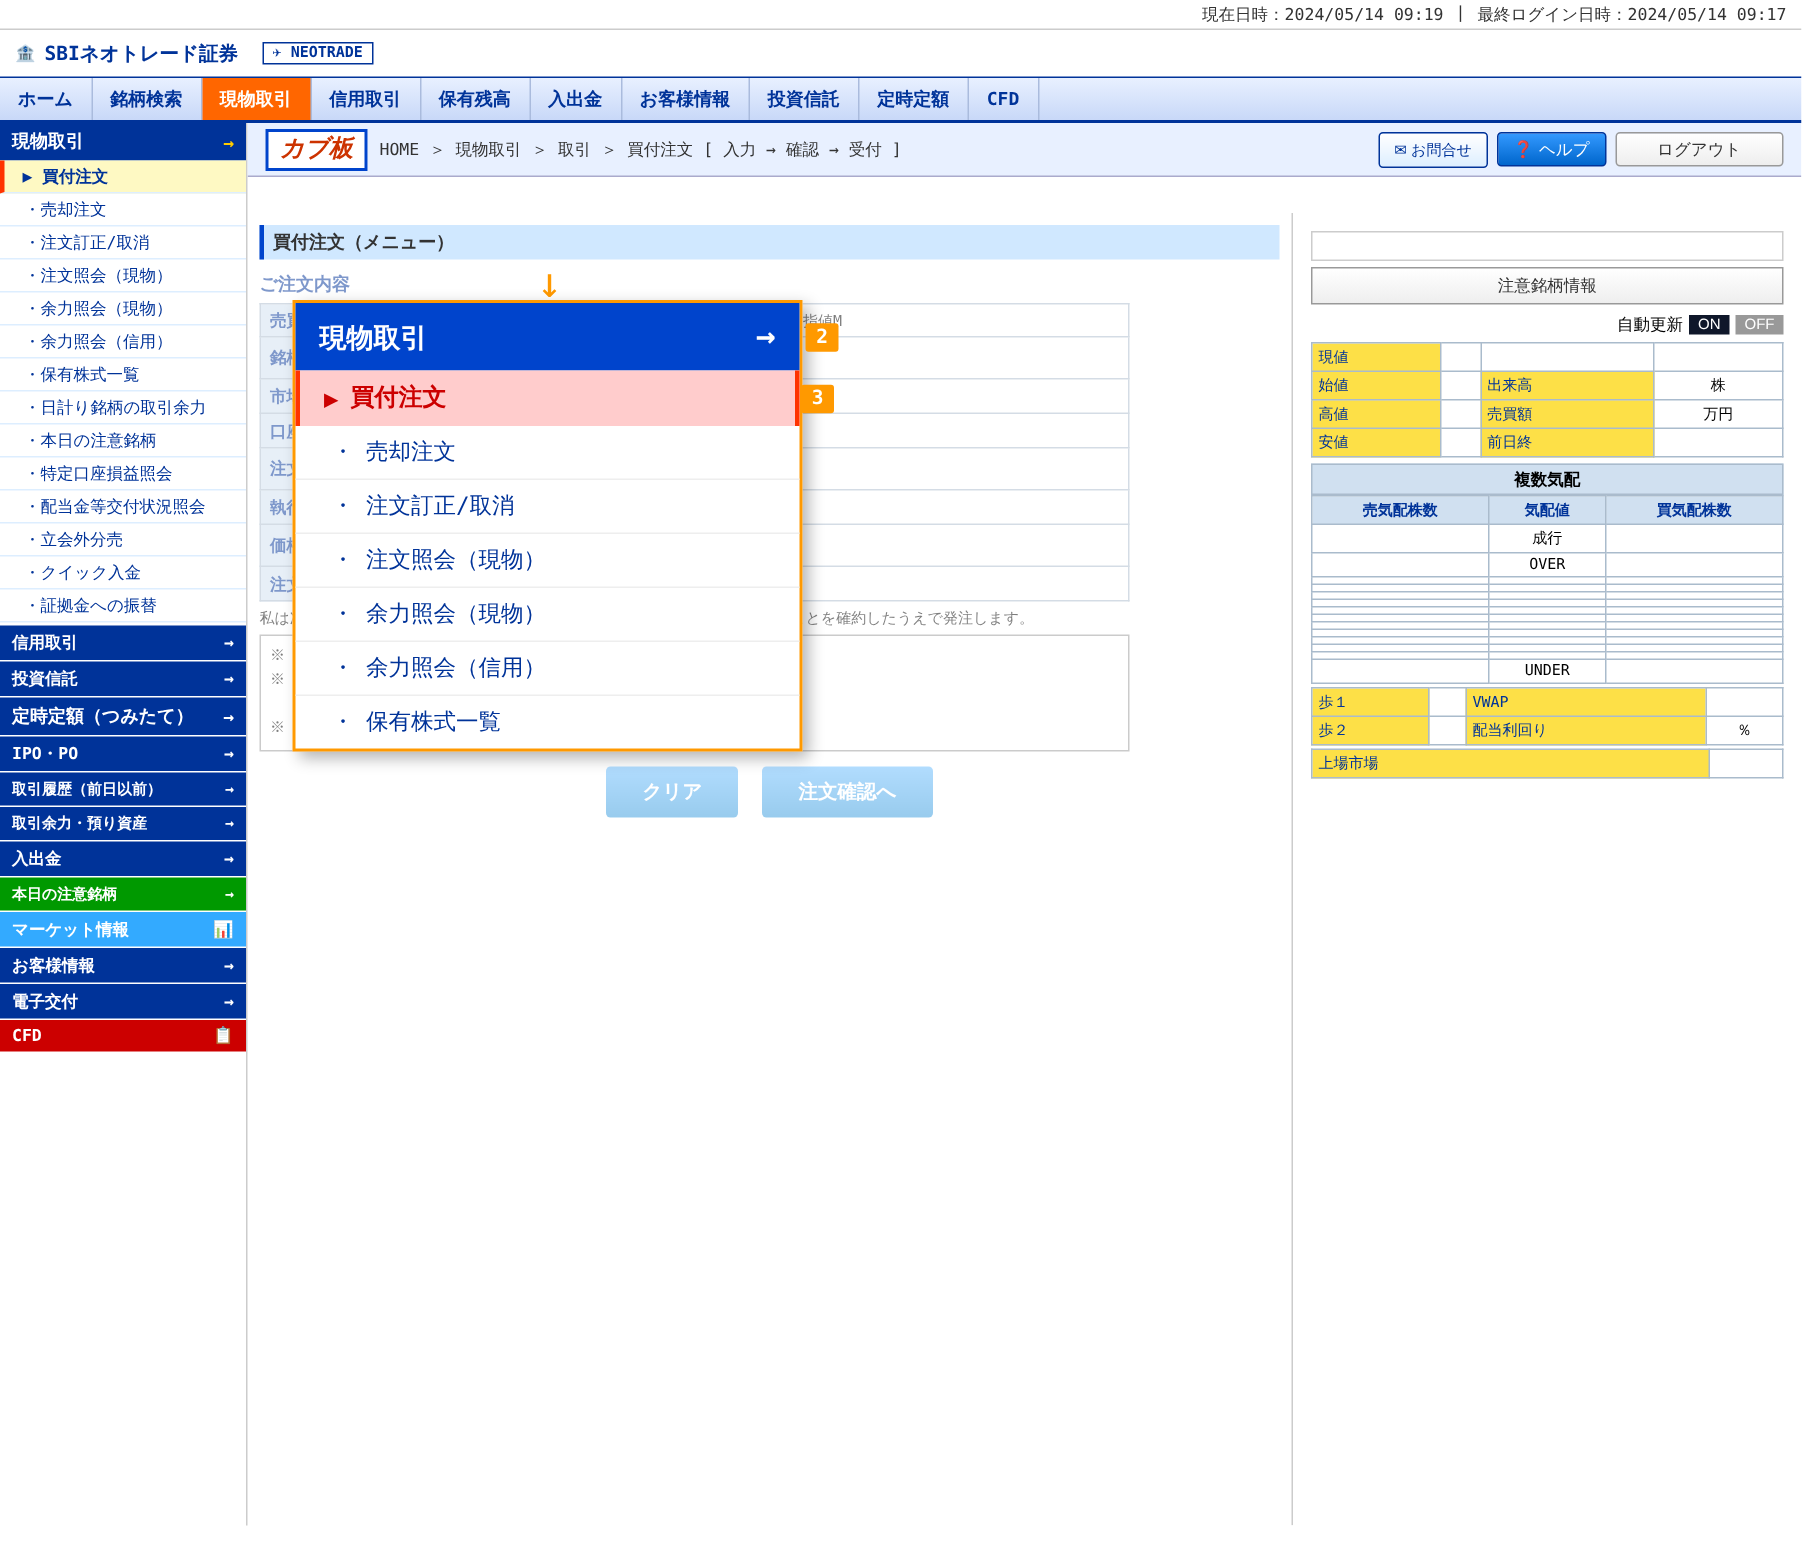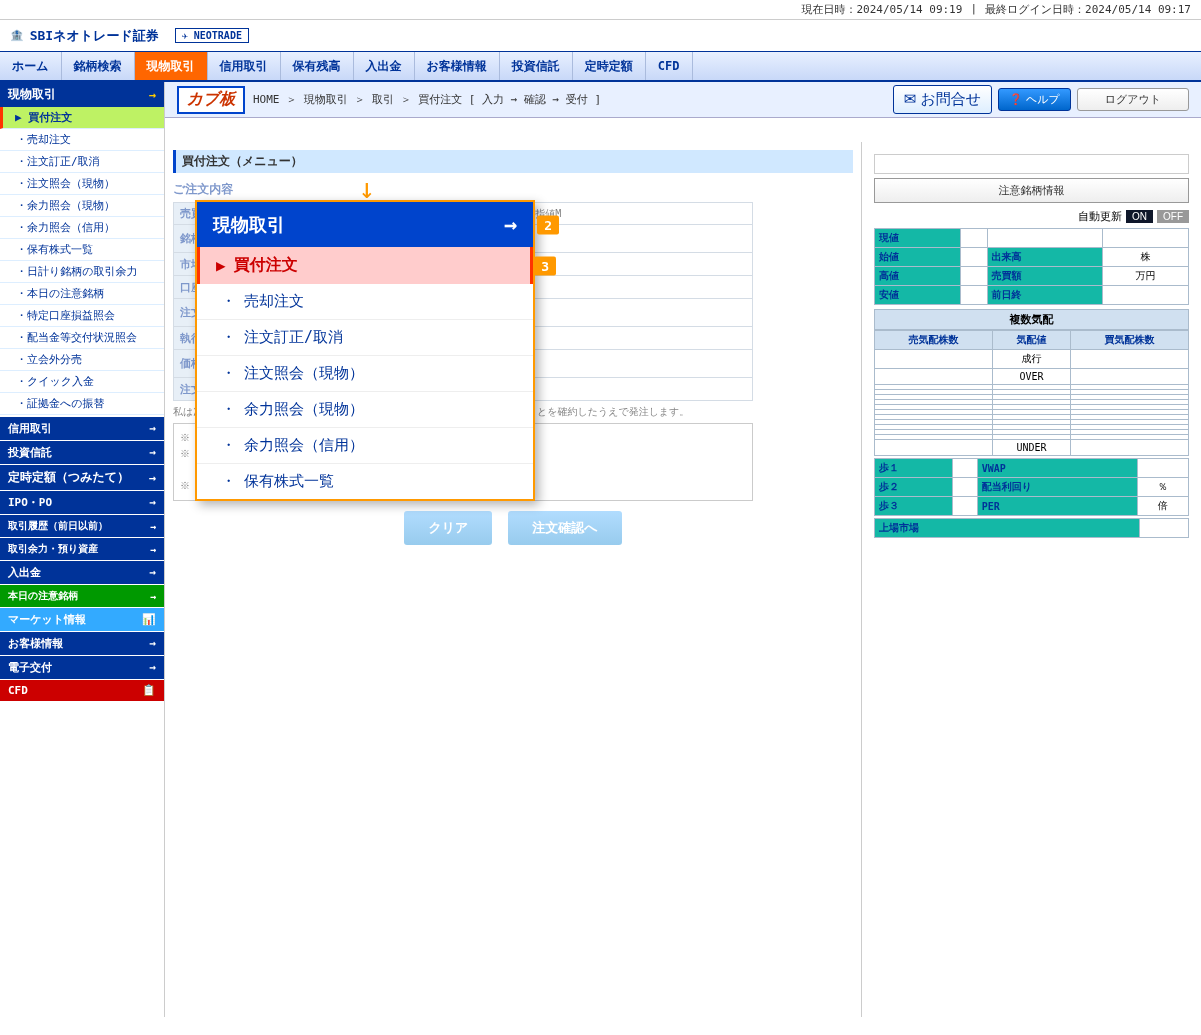--- a/index.html
+++ b/index.html
@@ -11,29 +11,29 @@
     .nav-item.active { background: #ff6600; color: #fff; }
 
     
     .content-wrapper { display: flex; height: calc(1035px - 100px); }
 
     
     .sidebar { width: 165px; background: #fff; border-right: 1px solid #ccc; flex-shrink: 0; }
     .sidebar-section { background: #003399; color: #fff; padding: 4px 8px; font-size: 12px; font-weight: bold; display: flex; align-items: center; justify-content: space-between; cursor: pointer; }
     .sidebar-section .arrow { color: #ffcc00; }
     .sidebar-item { padding: 3px 8px 3px 12px; border-bottom: 1px solid #ddeeff; color: #003399; cursor: pointer; font-size: 11px; }
-    .sidebar-item.active { background: #bef264; font-weight: bold; border-left: 3px solid #ff3300; }
+    .sidebar-item.active { background: #fef9c3; font-weight: bold; border-left: 3px solid #ff3300; }
     .sidebar-item.sub { padding-left: 16px; }
     .sidebar-section-blue { background: #003399; color: #fff; padding: 4px 8px; font-size: 11px; font-weight: bold; display: flex; align-items: center; justify-content: space-between; cursor: pointer; margin-top: 2px; }
     .sidebar-green { background: #009900; color: #fff; padding: 4px 8px; font-size: 11px; font-weight: bold; display: flex; align-items: center; justify-content: space-between; cursor: pointer; margin-top: 2px; }
     .sidebar-red { background: #cc0000; color: #fff; padding: 4px 8px; font-size: 11px; font-weight: bold; display: flex; align-items: center; justify-content: space-between; cursor: pointer; margin-top: 2px; }
 
     
     .main-content { flex: 1; display: flex; flex-direction: column; overflow: hidden; }
-    .btn-contact { background: linear-gradient(to bottom, #fff, #ddeeff); border: 1px solid #003399; color: #003399; padding: 4px 10px; font-size: 15px; cursor: pointer; border-radius: 3px; }
+    .btn-contact { background: linear-gradient(to bottom, #fff, #ddeeff); border: 1px solid #003399; color: #003399; padding: 4px 10px; font-size: 10px; cursor: pointer; border-radius: 3px; }
     .btn-help { background: linear-gradient(to bottom, #3399ff, #0066cc); border: 1px solid #003399; color: #fff; padding: 3px 10px; font-size: 11px; cursor: pointer; border-radius: 3px; }
     .btn-logout { background: linear-gradient(to bottom, #fff, #eee); border: 1px solid #999; color: #333; padding: 3px 27px; font-size: 11px; cursor: pointer; border-radius: 3px; }
 
     
     .two-col { display: flex; flex: 1; overflow: hidden; margin-top: 24px; }
     .left-col { flex: 1; padding: 8px; overflow-y: auto; position: relative; }
     .right-col { width: 340px; border-left: 1px solid #ccc; padding: 12px; overflow-y: auto; }
     .form-table { width: 100%; border-collapse: collapse; font-size: 11px; }
     .form-table td { border: 1px solid #aabbcc; padding: 3px 6px; vertical-align: middle; }
     .form-table .label-cell { background: #d0e0f0; font-weight: bold; color: #003399; white-space: nowrap; width: 80px; }
@@ -42,21 +42,21 @@
     .btn-row { display: flex; gap: 16px; justify-content: center; margin-top: 10px; }
 
     
     .caution-btn { width: 100%; background: linear-gradient(to bottom, #fff, #eee); border: 1px solid #999; color: #333; padding: 4px; font-size: 11px; cursor: pointer; text-align: center; margin-bottom: 6px; }
     .auto-update { display: flex; align-items: center; justify-content: flex-end; gap: 4px; margin-bottom: 4px; font-size: 11px; }
     .toggle-on { background: #0f172a; color: #fff; padding: 1px 6px; font-size: 10px; border: none; cursor: pointer; }
     .toggle-off { background: #999; color: #fff; padding: 1px 6px; font-size: 10px; border: none; cursor: pointer; }
     .price-table { width: 100%; border-collapse: collapse; font-size: 10px; }
     .price-table td, .price-table th { border: 1px solid #aabbcc; padding: 2px 4px; text-align: center; }
     .price-table th { background: #d0e0f0; color: #003399; font-weight: bold; }
-    .price-table .label { background: #14b8a6; color: #003399; font-weight: bold; text-align: left; }
+    .price-table .label { background: #fde047; color: #003399; font-weight: normal; text-align: left; }
 
     
     .dropdown-overlay { position: absolute; top: 50px; left: 50px; z-index: 100; border: 2px solid #ff9900; background: #fff; width: 340px; box-shadow: 4px 4px 10px rgba(0,0,0,0.3); }
     .dropdown-menu-item { padding: 8px 24px; font-size: 15px; color: #003399; border-bottom: 1px solid #eee; cursor: pointer; display: flex; align-items: center; gap: 8px; }
   </style>
 </head>
 <body>
 
 <div style="background:#fff; display:flex; justify-content:flex-end; padding:2px 10px; font-size:11px; color:#333; border-bottom:1px solid #ccc;">
   <span>現在日時：2024/05/14 09:19</span>
@@ -431,26 +431,20 @@
             <td></td>
             <td class="label">VWAP</td>
             <td></td>
           </tr>
           <tr>
             <td class="label">歩２</td>
             <td></td>
             <td class="label">配当利回り</td>
             <td>％</td>
           </tr>
-          <tr>
-            <td class="label">歩３</td>
-            <td></td>
-            <td class="label">PER</td>
-            <td>倍</td>
-          </tr>
         </tbody>
           </table>
 
         
         <table class="price-table" style="margin-top:2px;">
           <tbody>
               <tr>
             <td class="label">上場市場</td>
             <td></td>
           </tr>

